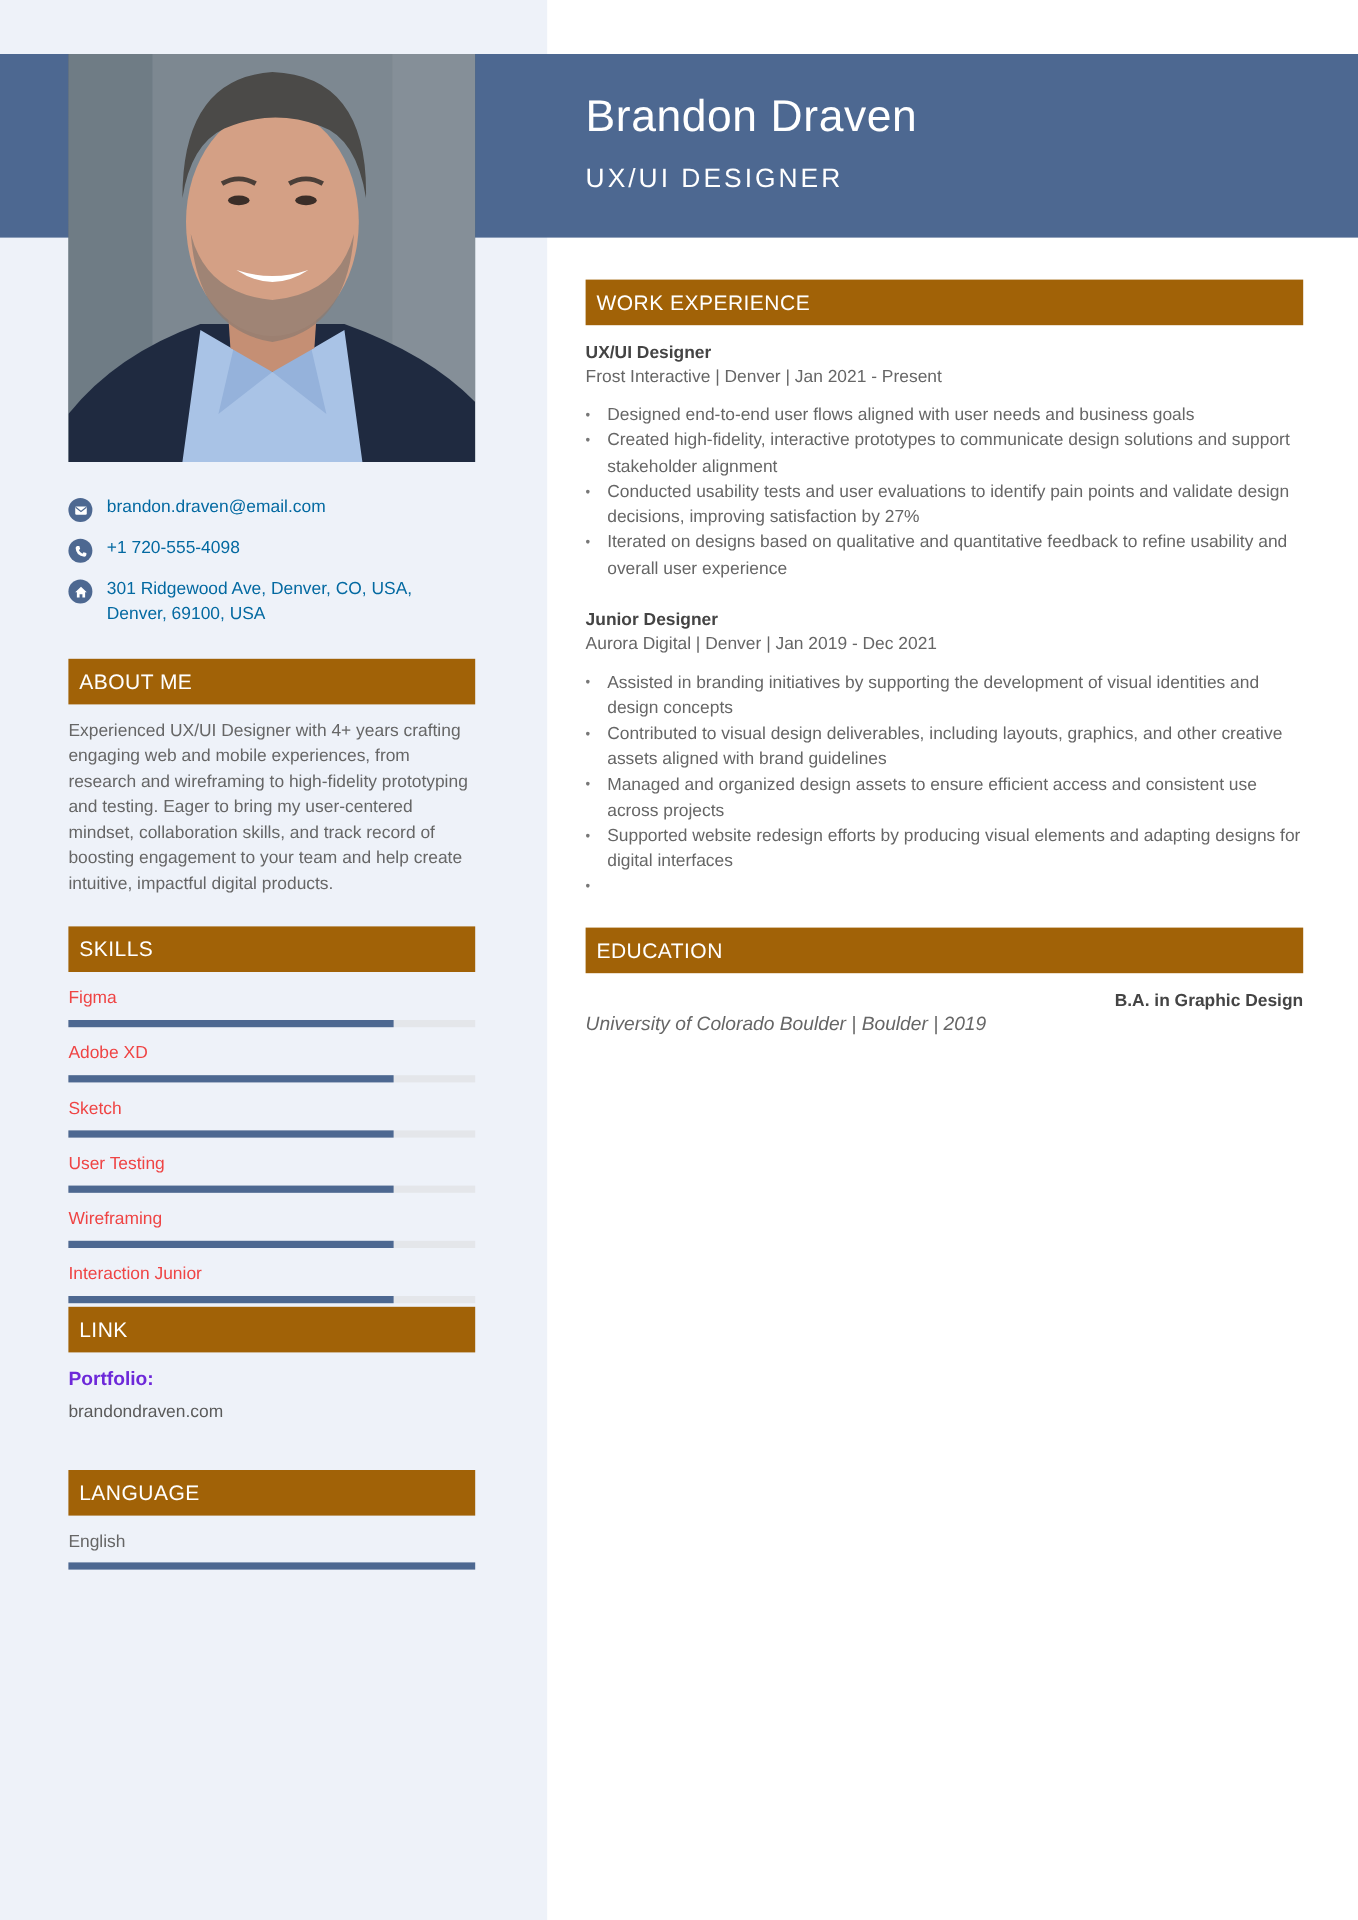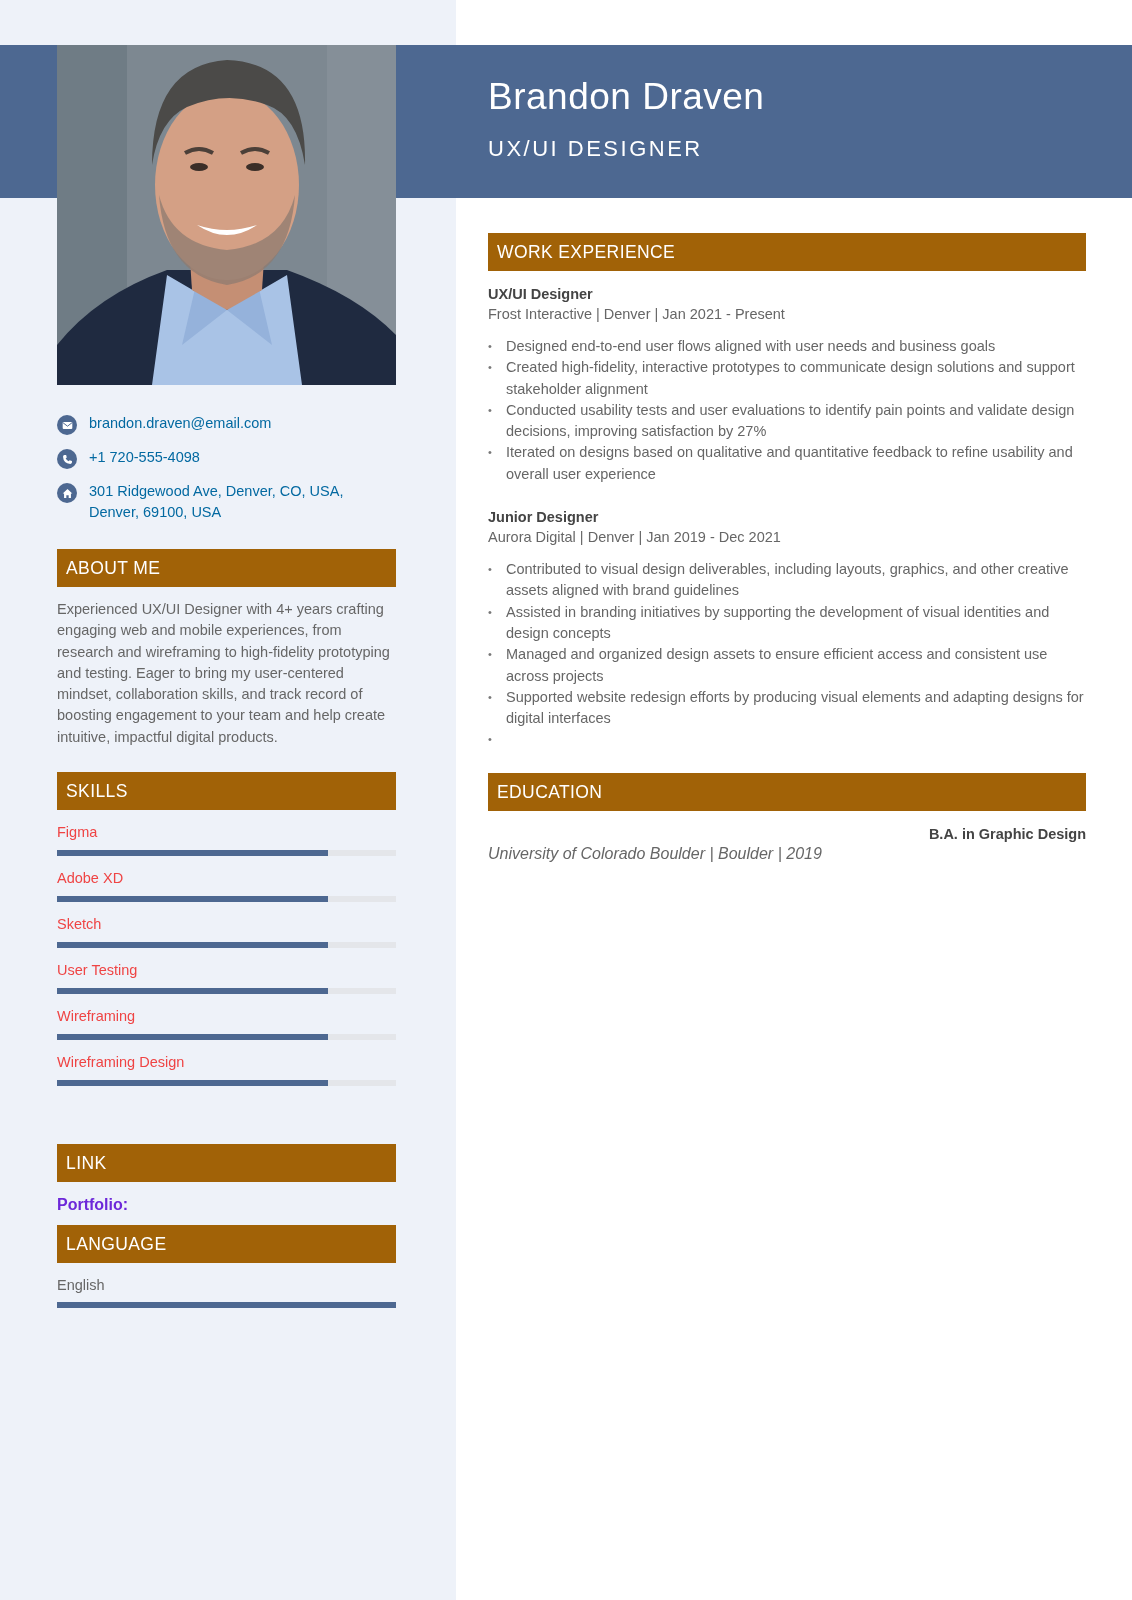--- a/index.html
+++ b/index.html
@@ -29,21 +29,21 @@
 
   .about { top: 549px; }
   .about-text { margin-top: 12px; font-size: 14.5px; line-height: 21.3px; color: #666; }
 
   .skills { top: 772px; }
   .skill { margin-top: 13px; }
   .skill-name { font-size: 14.5px; color: #ef4444; height: 18px; line-height: 18px; }
   .skill-track { margin-top: 9px; height: 6px; background: #e4e6ea; position: relative; }
   .skill-fill { position: absolute; left: 0; top: 0; height: 6px; background: #4d6891; }
 
-  .link { top: 1144px; }
+  .link { top: 1089px; }
   .link-label { margin-top: 14px; font-size: 16px; font-weight: bold; color: #6d28d9; }
   .link-value { margin-top: 10px; font-size: 14.5px; color: #5a5a5a; }
 
   .lang { top: 1225px; }
   .lang-name { margin-top: 14px; font-size: 14.5px; color: #666; }
   .lang-bar { margin-top: 9px; height: 6px; background: #4d6891; }
 
   
   .right { position: absolute; left: 488px; width: 598px; }
   .work { top: 233px; }
@@ -157,21 +157,21 @@
         <div class="skill-fill" style="width: 80%;"></div>
       </div>
   </div>
   <div class="skill">
     <div class="skill-name">Wireframing</div>
     <div class="skill-track">
         <div class="skill-fill" style="width: 80%;"></div>
       </div>
   </div>
   <div class="skill">
-    <div class="skill-name">Wireframing Design</div>
+    <div class="skill-name">Interaction Junior</div>
     <div class="skill-track">
         <div class="skill-fill" style="width: 80%;"></div>
       </div>
   </div>
 </div>
 
 <div class="left link">
   <div class="sec-head">LINK</div>
   <div class="link-label">Portfolio:</div>
   <div class="link-value">brandondraven.com</div>
@@ -194,22 +194,22 @@
       <li>Created high-fidelity, interactive prototypes to communicate design solutions and support stakeholder alignment</li>
       <li>Conducted usability tests and user evaluations to identify pain points and validate design decisions, improving satisfaction by 27%</li>
       <li>Iterated on designs based on qualitative and quantitative feedback to refine usability and overall user experience</li>
     </ul>
   </div>
 
   <div class="job">
     <div class="job-role">Junior Designer</div>
     <div class="job-meta">Aurora Digital | Denver | Jan 2019 - Dec 2021</div>
     <ul class="bullets">
+      <li>Assisted in branding initiatives by supporting the development of visual identities and design concepts</li>
       <li>Contributed to visual design deliverables, including layouts, graphics, and other creative assets aligned with brand guidelines</li>
-      <li>Assisted in branding initiatives by supporting the development of visual identities and design concepts</li>
       <li>Managed and organized design assets to ensure efficient access and consistent use across projects</li>
       <li>Supported website redesign efforts by producing visual elements and adapting designs for digital interfaces</li>
       <li class="empty"></li>
     </ul>
   </div>
 </div>
 
 <div class="right edu">
   <div class="sec-head">EDUCATION</div>
   <div class="edu-degree">B.A. in Graphic Design</div>

